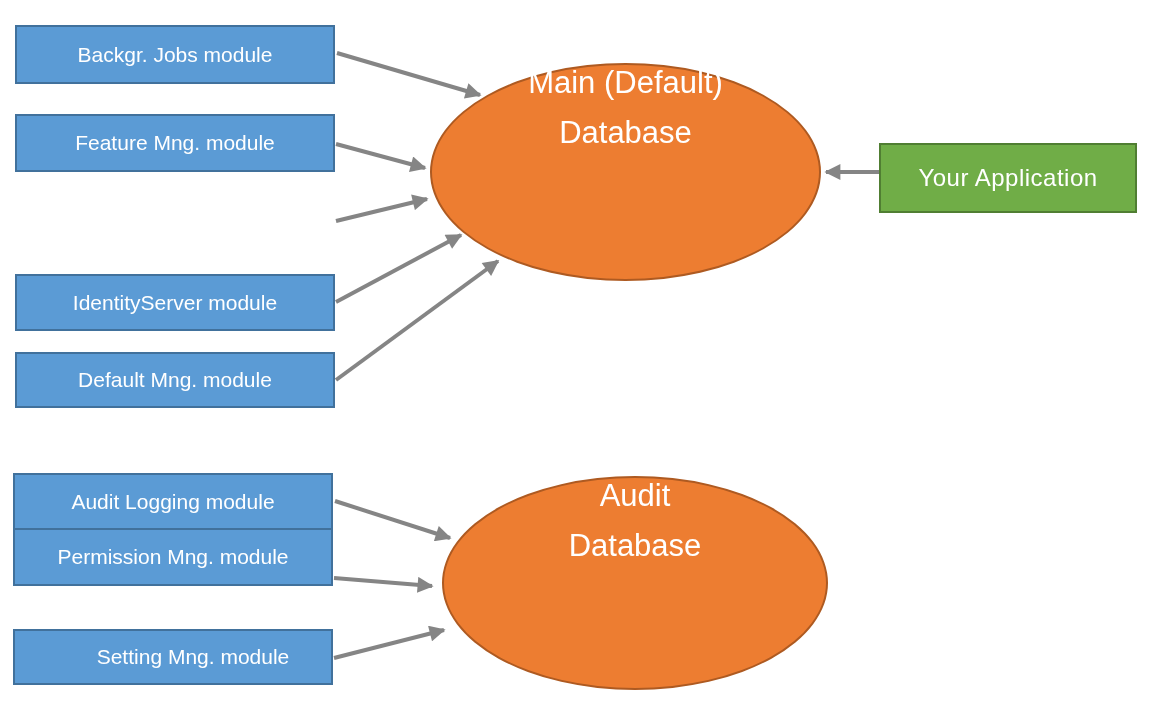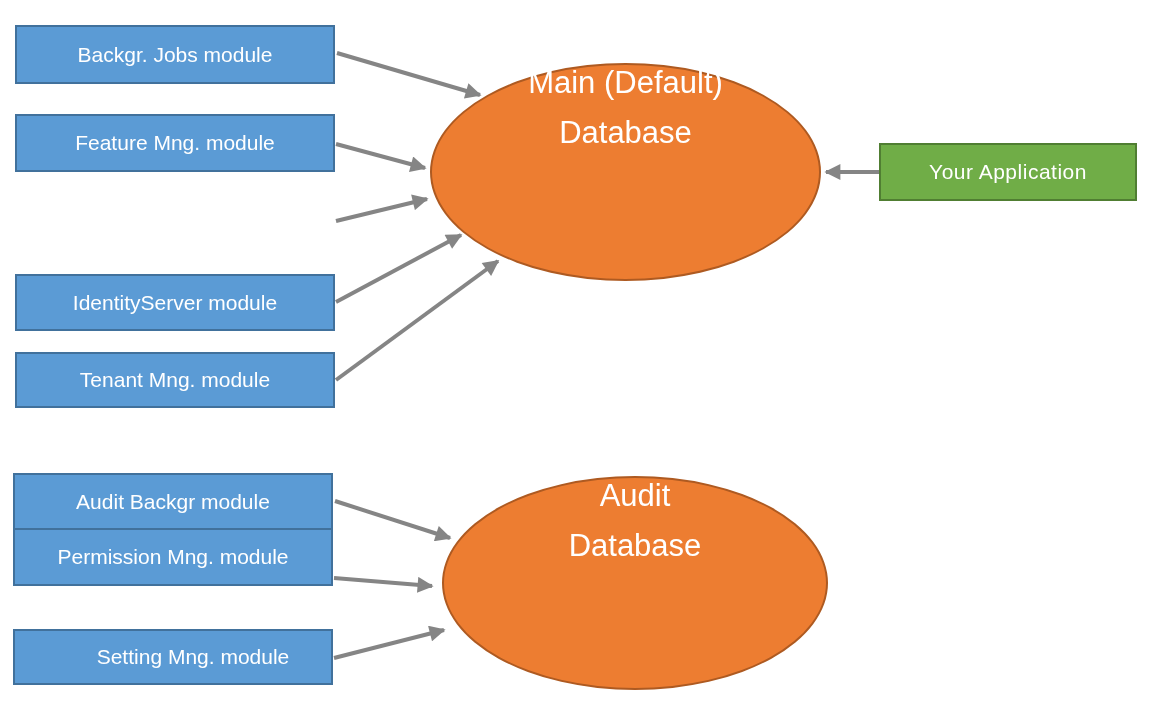--- a/index.html
+++ b/index.html
@@ -58,28 +58,28 @@
     line-height: 50px;
     text-align: center;
   }
   .db1 { left: 430px; top: 63px;  width: 391px; height: 218px; }
   .db2 { left: 442px; top: 476px; width: 386px; height: 214px; }
   .db-ellipse .db-line { transform: translateY(-7px); }
   .app-box {
     position: absolute;
     box-sizing: border-box;
     left: 879px; top: 143px;
-    width: 258px; height: 58px;
+    width: 258px; height: 70px;
     background: var(--app-fill, #70AD47);
     border: 2px solid var(--app-border, #507E32);
     color: var(--label-text, #ffffff);
     display: flex;
     align-items: center;
     justify-content: center;
-    font-size: 21px;
+    font-size: 24px;
     letter-spacing: 0.5px;
   }
   .arrow-line {
     stroke: var(--arrow-color, #858585);
     stroke-width: 4;
     fill: none;
   }
 </style>
 </head>
 <body>
@@ -106,24 +106,24 @@
   <div class="module-box mb1">
     <span>Backgr. Jobs module</span>
   </div>
   <div class="module-box mb2">
     <span>Feature Mng. module</span>
   </div>
   <div class="module-box mb4">
     <span>IdentityServer module</span>
   </div>
   <div class="module-box mb5">
-    <span>Tenant Mng. module</span>
+    <span>Default Mng. module</span>
   </div>
   <div class="module-box mb6">
-    <span>Audit Backgr module</span>
+    <span>Audit Logging module</span>
   </div>
   <div class="module-box mb7">
     <span>Permission Mng. module</span>
   </div>
   <div class="module-box mb8">
     <span>Setting Mng. module</span>
   </div>
 
   <div class="db-ellipse db1">
     <div class="db-line">Main (Default)</div>

